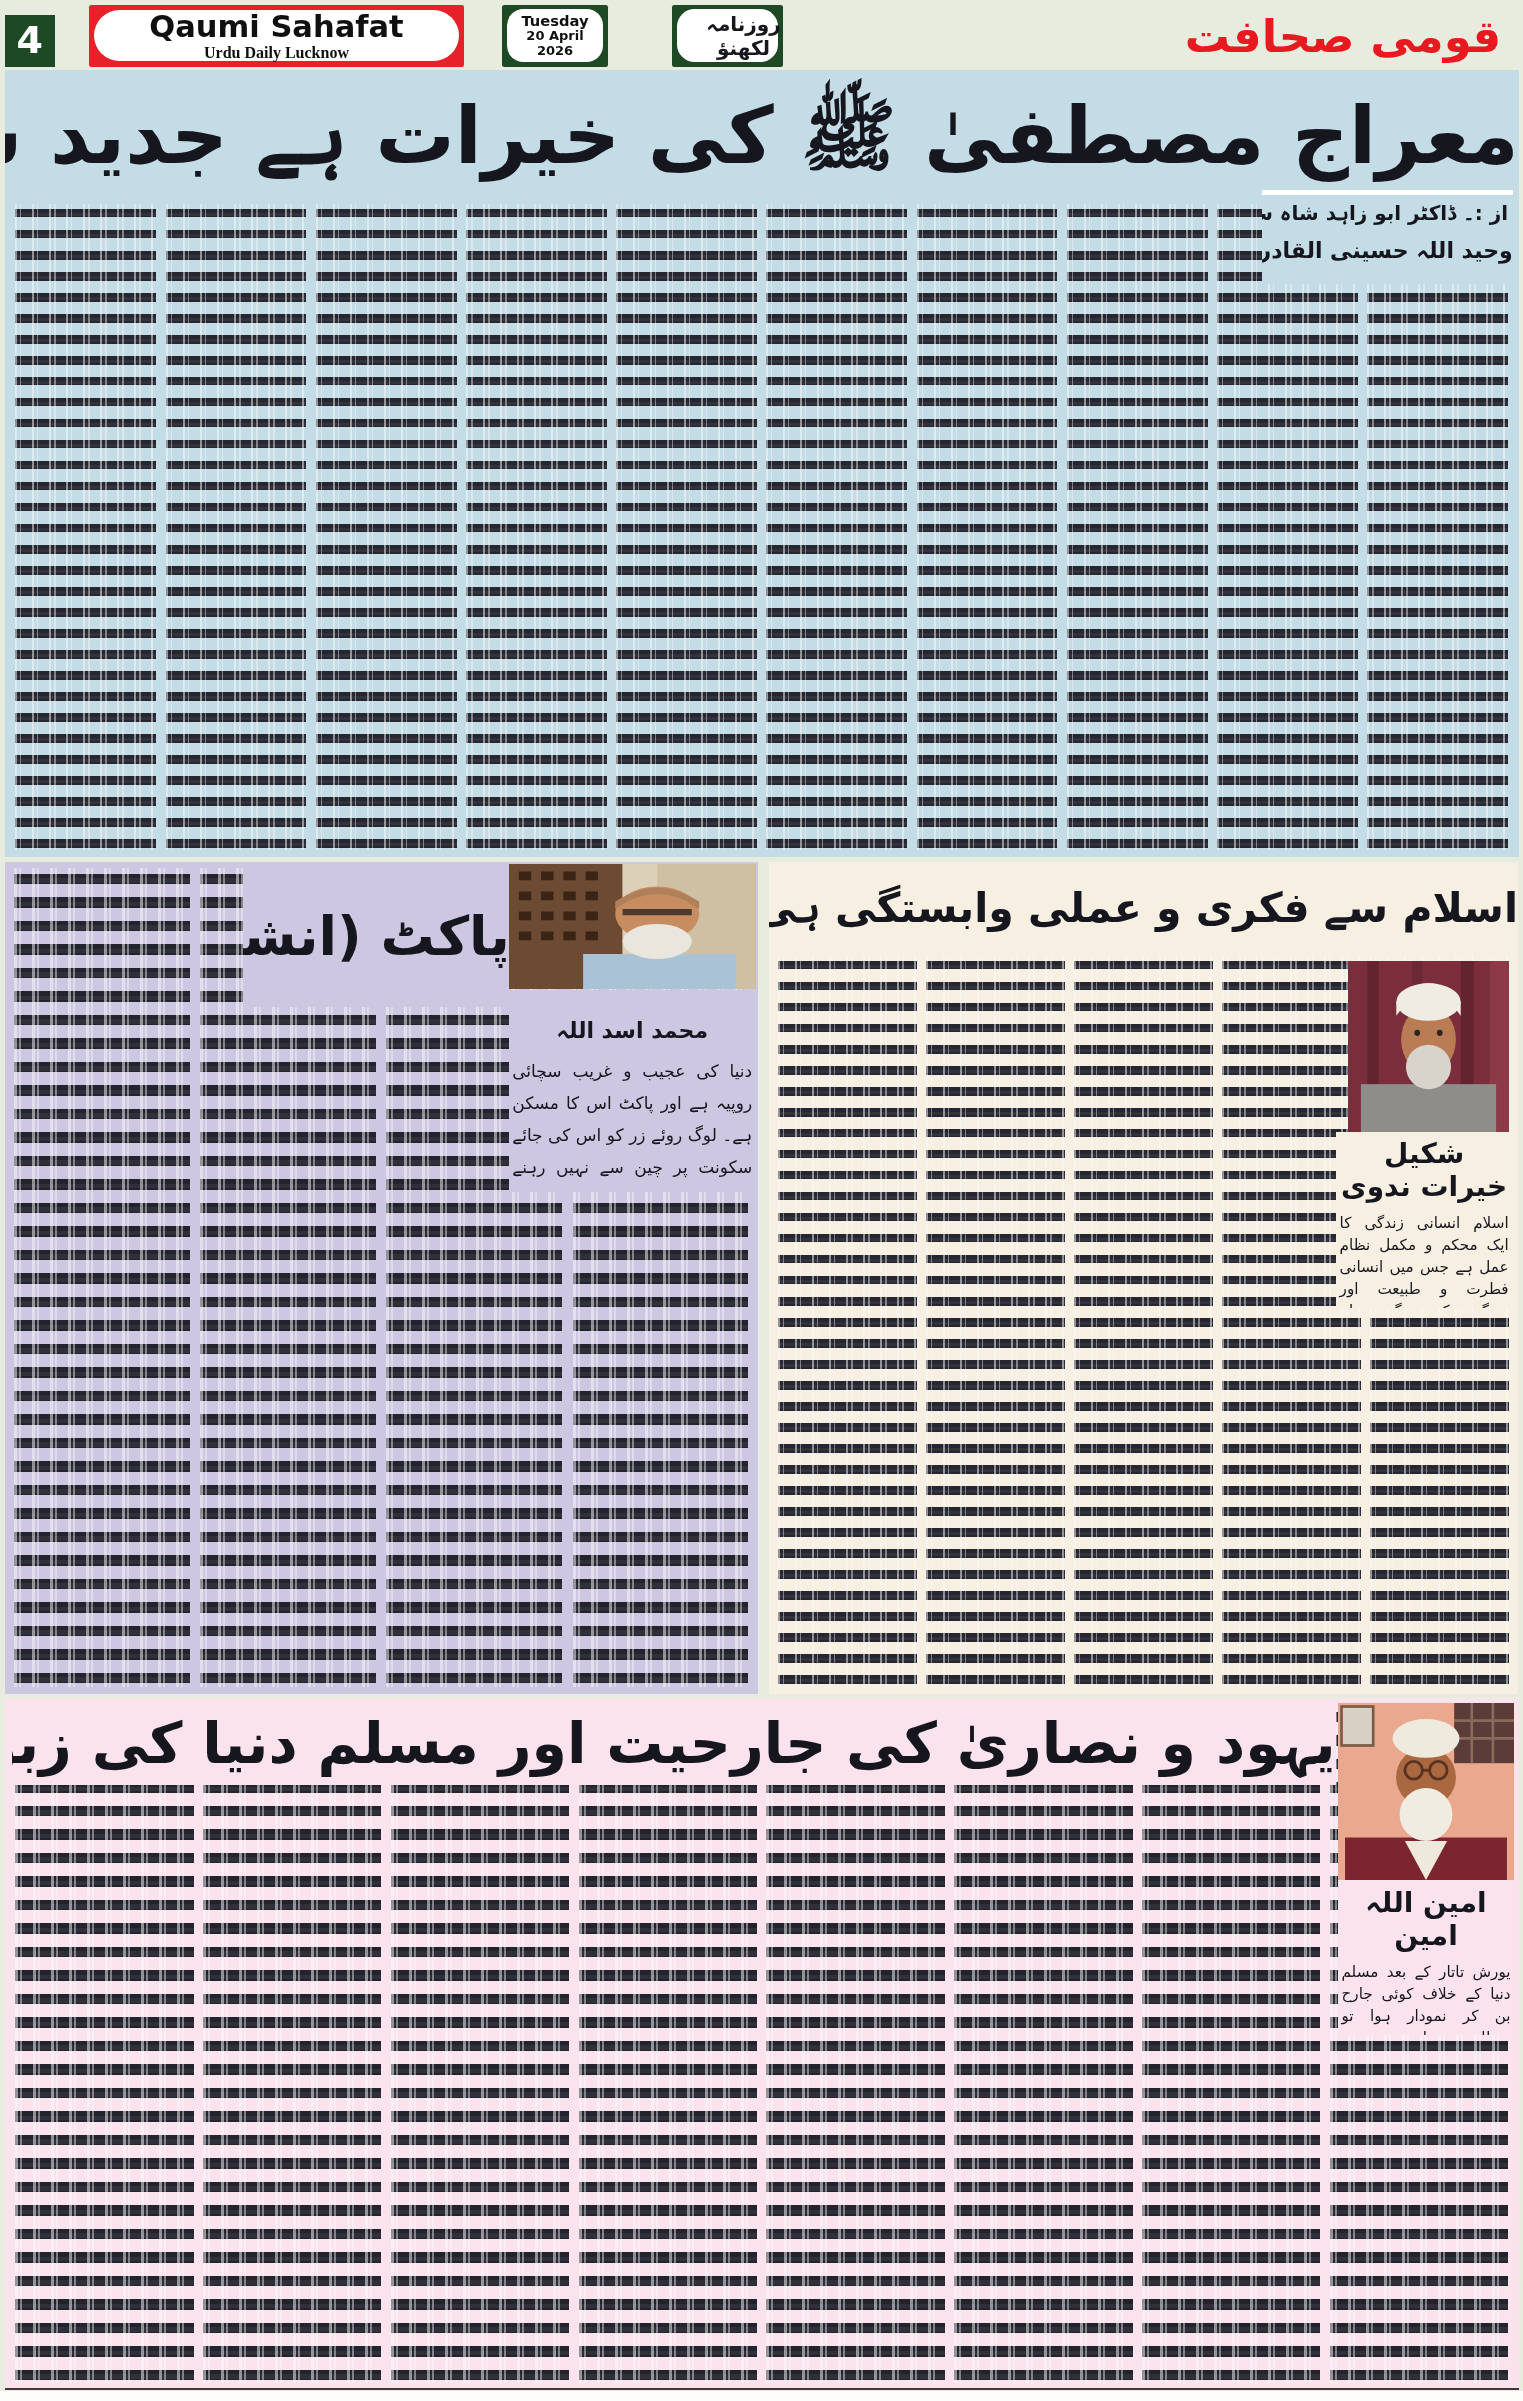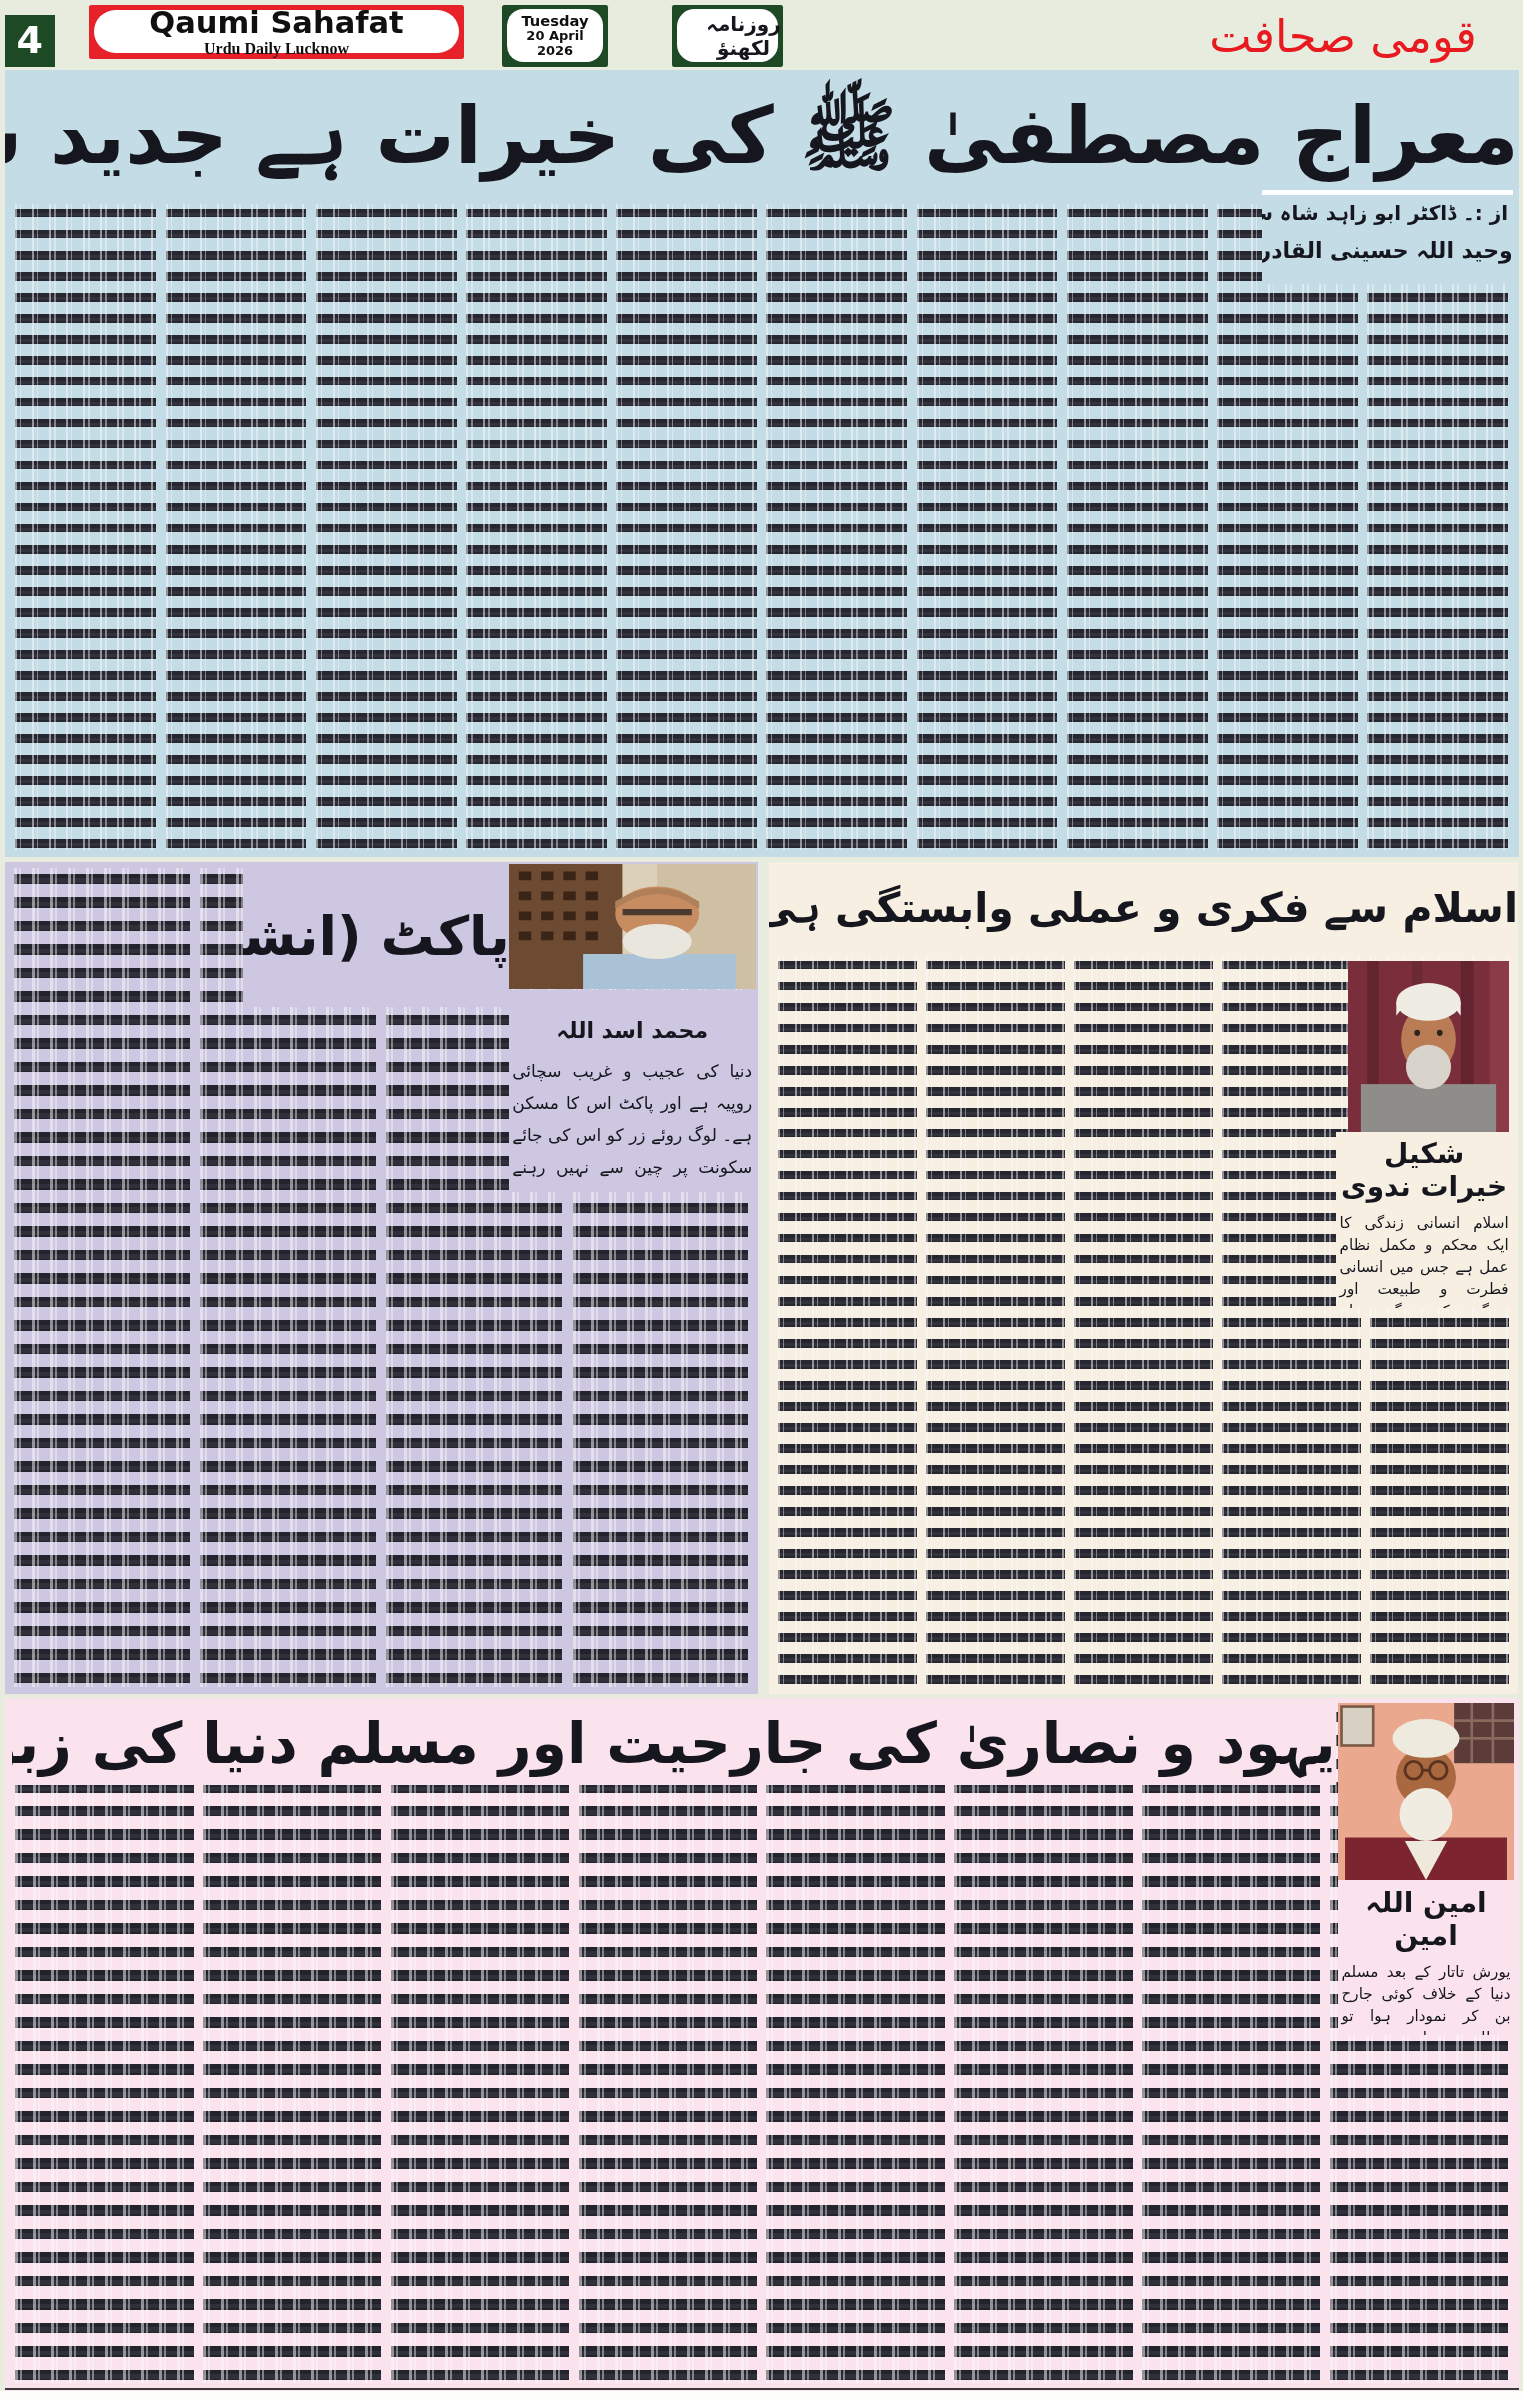--- a/index.html
+++ b/index.html
@@ -33,41 +33,41 @@
 </head>
 <body>
 
 <div class="page">
 
   <div class="abs" style="left:0;top:0;width:1524px;height:69px;">
     <div class="abs" style="left:4.7px;top:15.2px;width:50px;height:52px;background:var(--green);display:flex;align-items:center;justify-content:center;">
       <span class="enBold" style="color:#fff;font-size:38px;">4</span>
     </div>
 
-    <div class="abs" style="left:89px;top:4.7px;width:375px;height:54px;background:var(--red);border-radius:2.3px;">
+    <div class="abs" style="left:89px;top:4.7px;width:375px;height:62px;background:var(--red);border-radius:2.3px;">
       <div class="boxWhite" style="left:5.3px;top:5.3px;right:5.3px;bottom:5.3px;border-radius:26px;">
         <span class="enBold" style="font-size:30.5px;">Qaumi Sahafat</span>
         <span class="enBold" style="font-size:16px;font-family:Liberation Serif, serif;">Urdu Daily Lucknow</span>
       </div>
     </div>
 
     <div class="abs" style="left:502px;top:4.7px;width:106px;height:62px;background:var(--green);border-radius:2.3px;">
       <div class="boxWhite" style="left:4.7px;top:4.7px;right:4.7px;bottom:4.7px;border-radius:16.4px;">
         <span class="enBold" style="font-size:14.7px;">Tuesday</span>
         <span class="enBold" style="font-size:13px;">20 April 2026</span>
       </div>
     </div>
 
     <div class="abs" style="left:672px;top:4.7px;width:111px;height:62px;background:var(--green);border-radius:2.3px;">
       <div class="boxWhite" style="left:4.7px;top:4.7px;right:4.7px;bottom:4.7px;border-radius:17.6px;">
         <span class="urdu" style="font-size:20px;font-weight:bold;padding-left:32px;">روزنامہ لکھنؤ</span>
       </div>
     </div>
 
-    <div class="abs urdu" style="left:1173px;top:8.2px;width:340px;height:56px;color:var(--nameplate_red);font-size:45px;font-weight:400;
+    <div class="abs urdu" style="left:1173px;top:8.2px;width:340px;height:56px;color:var(--nameplate_red);font-size:45px;font-weight:700;
                 display:flex;align-items:center;justify-content:center;white-space:nowrap;">قومی صحافت</div>
   </div>
 
   <div class="sect" style="left:4.7px;top:70px;width:1514px;height:787px;background:var(--blue);">
     <div class="headline urdu" style="position:absolute;left:0;top:4.7px;width:100%;height:123px;line-height:123px;font-size:79px;z-index:3;">معراج مصطفیٰ ﷺ کی خیرات ہے جدید سائنسی ترقیات</div>
 
     <div class="cols" style="left:10.6px;right:10.6px;top:134px;bottom:7px;gap:9.4px;">
       <div class="col ut36"></div>
       <div class="col ut36"></div>
       <div class="col ut36"></div>

